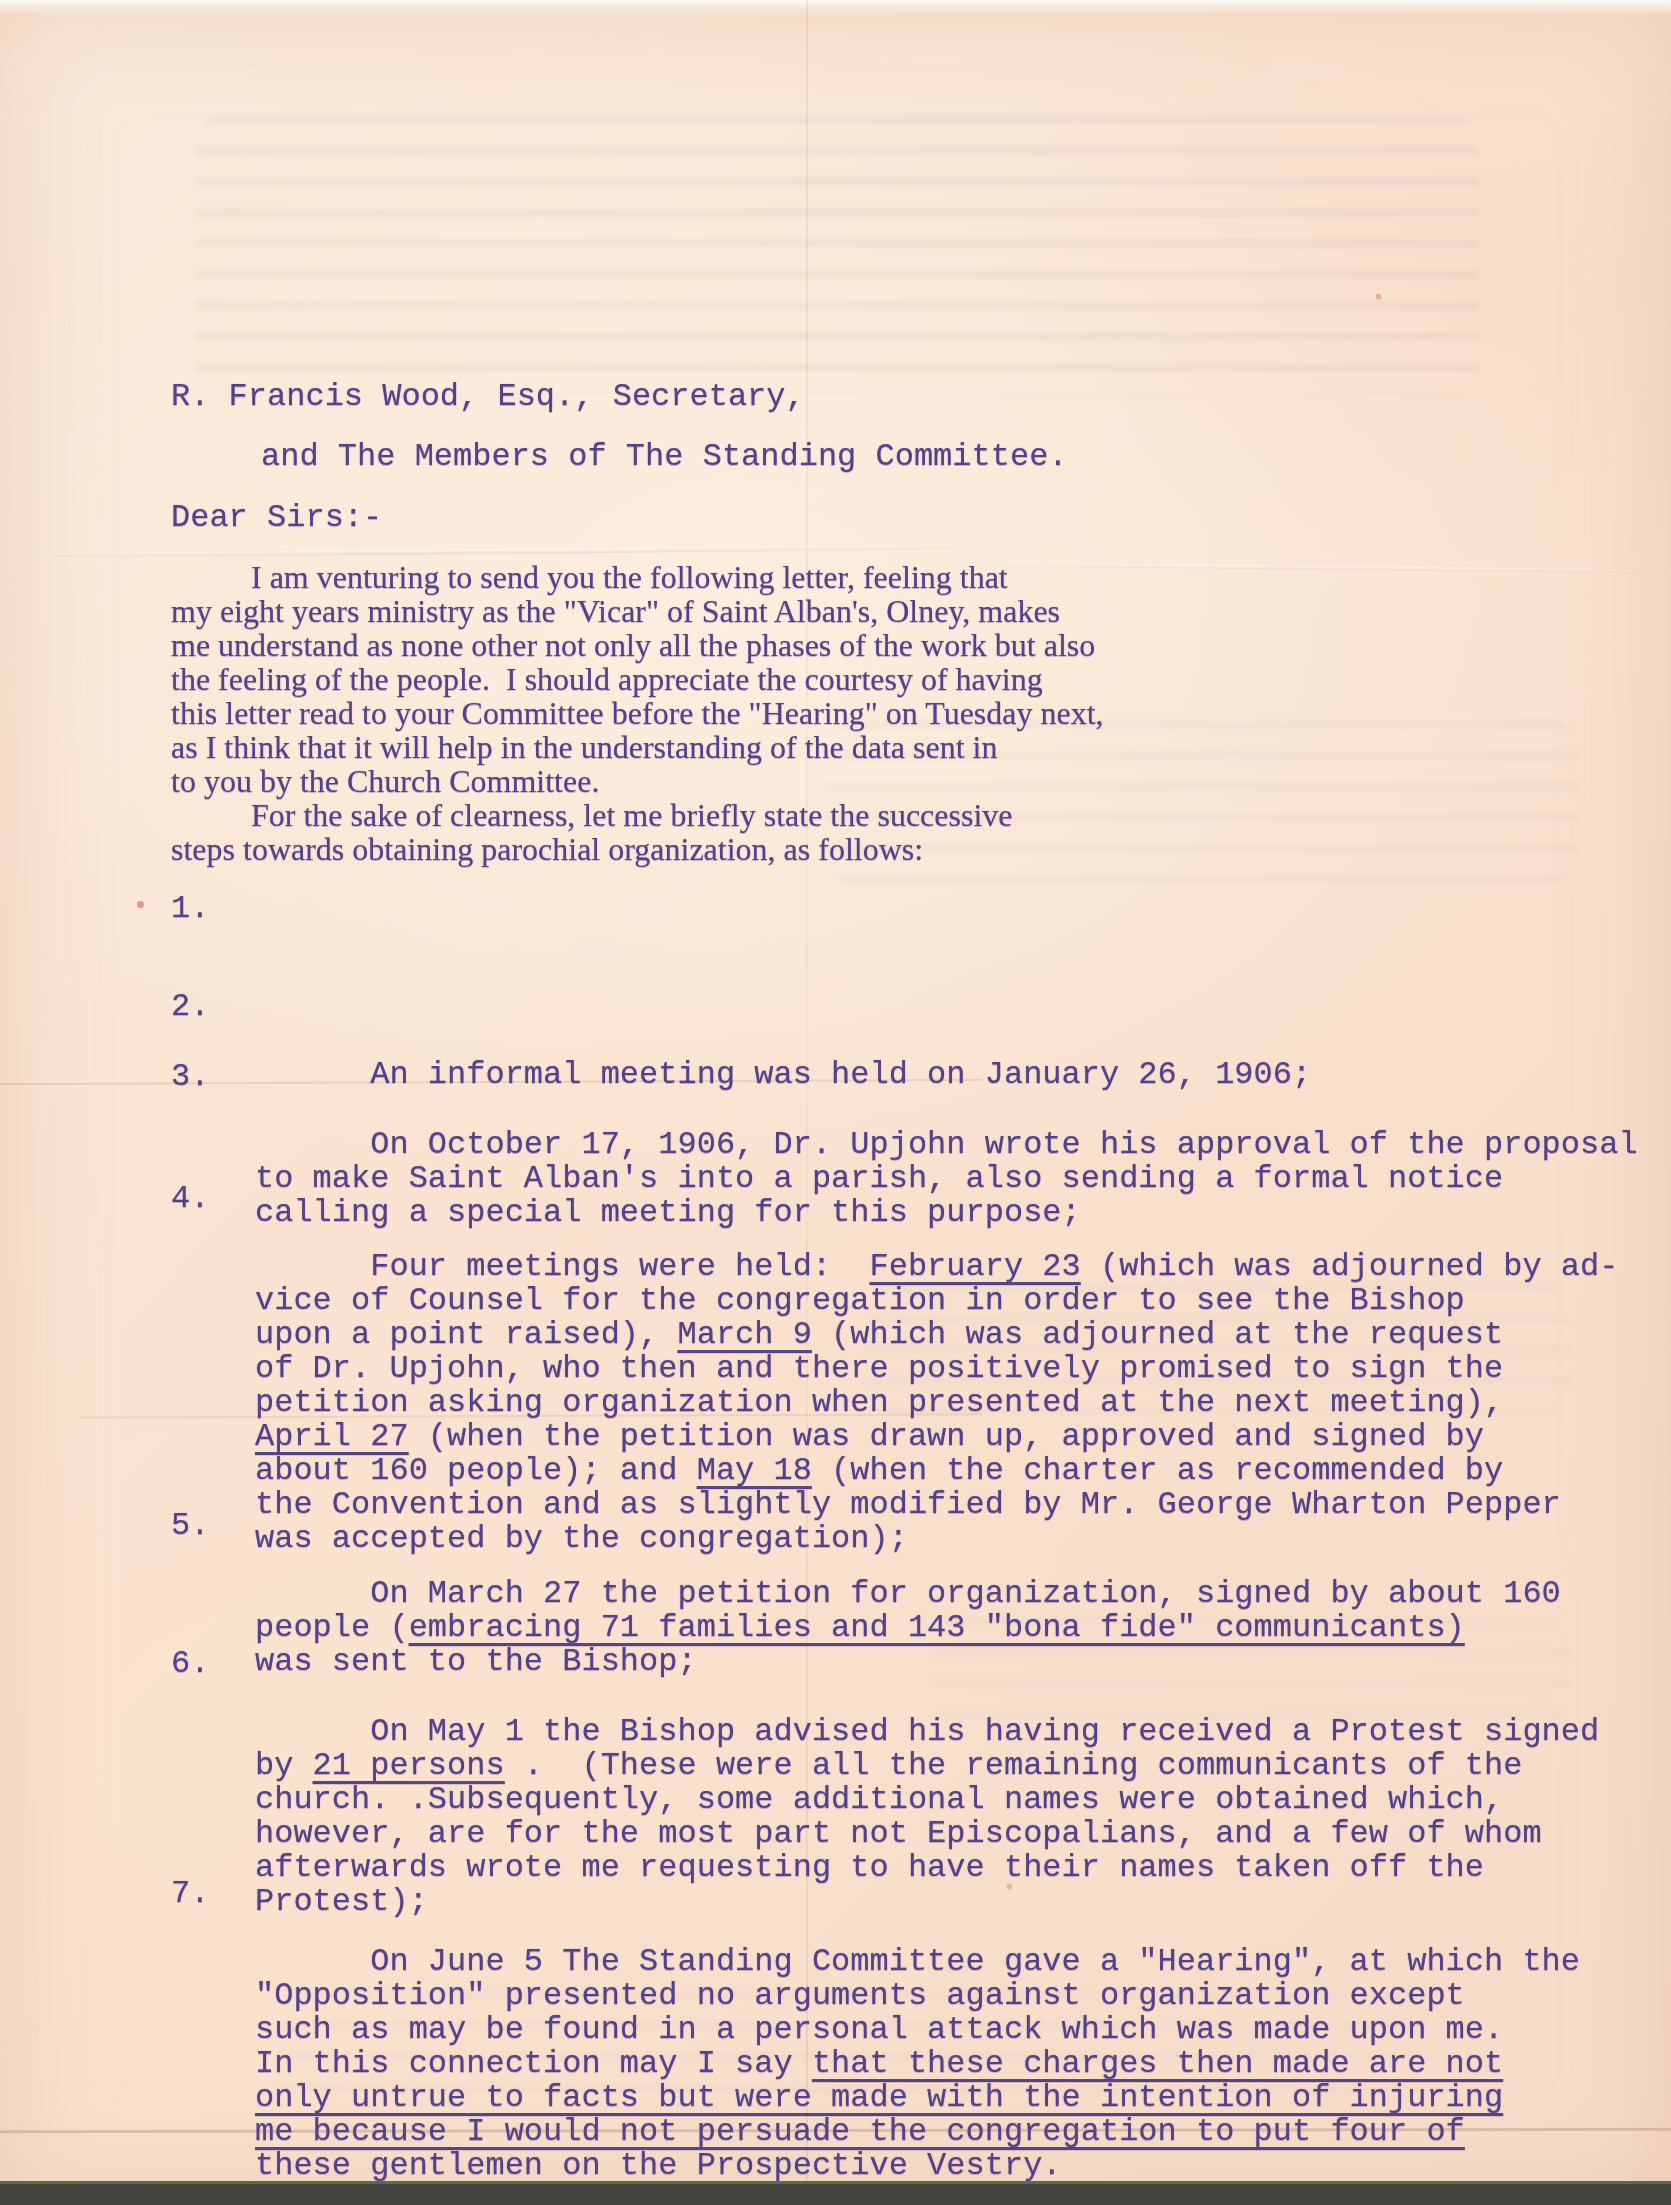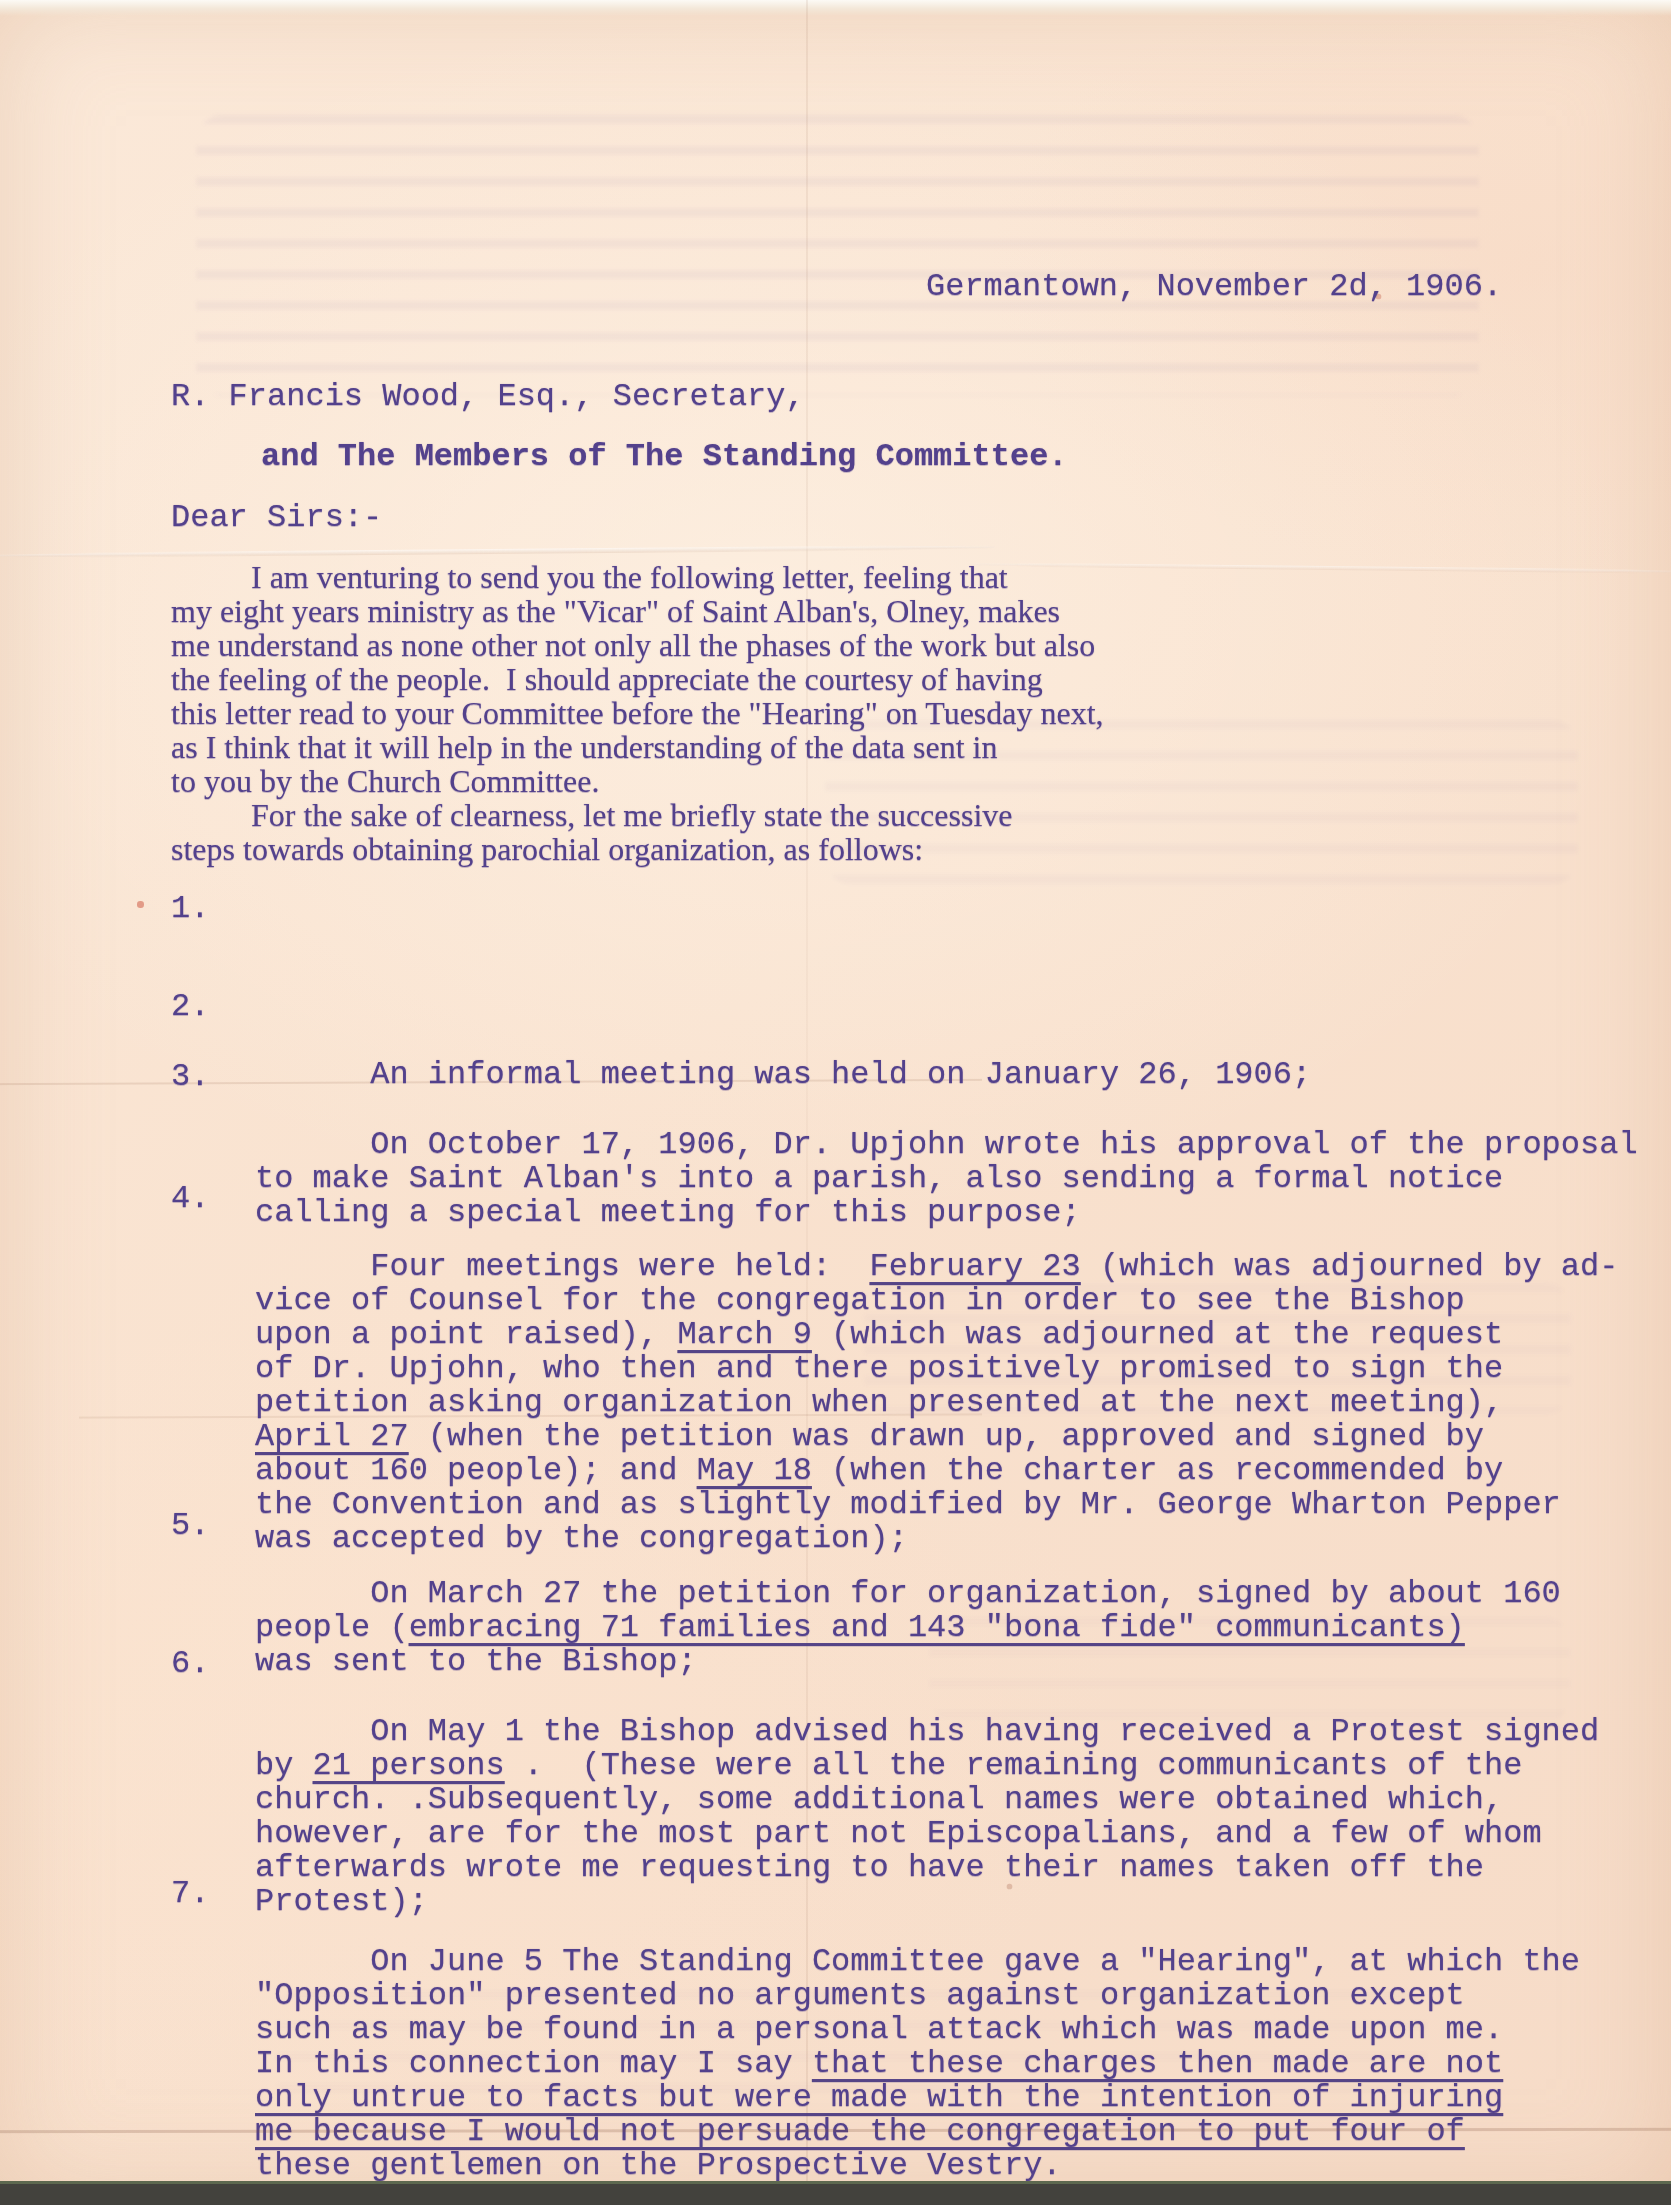--- a/index.html
+++ b/index.html
@@ -88,25 +88,24 @@
   <div class="ghost g3"></div>
   <div class="ghost g4"></div>
   <div class="ghost g5"></div>
   <div class="crease-v"></div>
   <div class="crease-h1"></div>
   <div class="crease-h2"></div>
   <div class="wrinkle1"></div>
   <div class="wrinkle2"></div>
   <div class="specks"></div>
 
-  <div class="txt" style="top:270px;left:926px;">Germantown, November 2d, 1906.</div>
 
   <div class="txt" style="top:380px;left:171px;">R. Francis Wood, Esq., Secretary,</div>
 
-  <div class="txt" style="top:440px;left:261px;font-weight:bold;">and The Members of The Standing Committee.</div>
+  <div class="txt" style="top:440px;left:261px;">and The Members of The Standing Committee.</div>
 
   <div class="txt" style="top:501px;left:171px;">Dear Sirs:-</div>
 
   <div class="txt" style="top:560px;left:171px;font-family:Liberation Serif, serif;">          I am venturing to send you the following letter, feeling that
 my eight years ministry as the "Vicar" of Saint Alban's, Olney, makes
 me understand as none other not only all the phases of the work but also
 the feeling of the people.  I should appreciate the courtesy of having
 this letter read to your Committee before the "Hearing" on Tuesday next,
 as I think that it will help in the understanding of the data sent in
 to you by the Church Committee.

